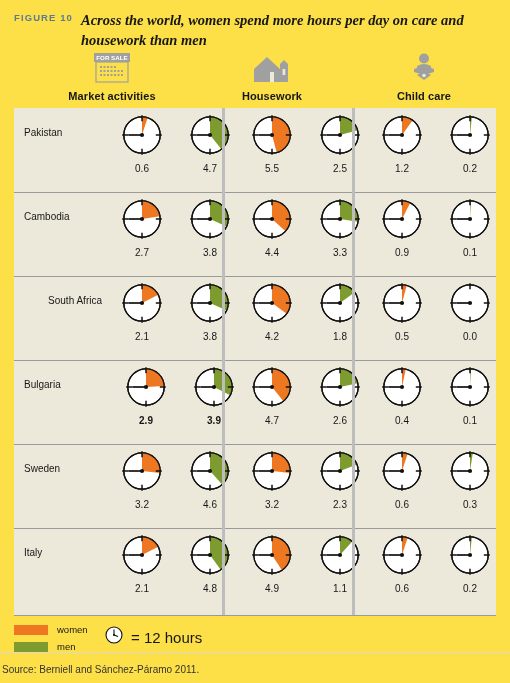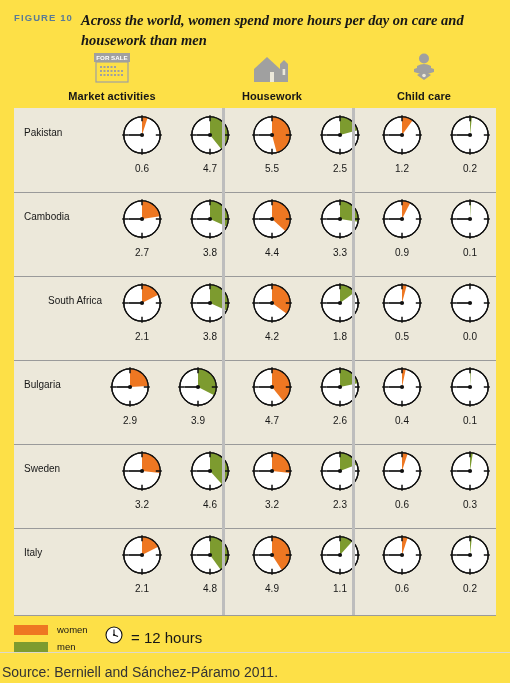--- a/index.html
+++ b/index.html
@@ -93,21 +93,21 @@
   .swatch-row{
     position:absolute;display:flex;align-items:center;
   }
   .swatch{width:34px;height:10px;display:inline-block;}
   .swatch-label{font-size:9.5px;color:#171717;margin-left:9px;}
   .legend-clock{position:absolute;left:90px;top:1px;display:flex;align-items:center;}
   .legend-clock .ltext{font-size:15px;color:#171717;margin-left:7px;}
 
   .source{
     position:absolute;left:2px;top:664px;
-    font-size:14px;color:#333;
+    font-size:10px;color:#333;
   }
   .source-rule{
     position:absolute;left:0;top:652px;width:510px;height:1px;background:#ddd9cc;
   }
 </style>
 </head>
 <body>
 
 <div id="figure-root">
 
@@ -460,21 +460,21 @@
     <line x1="22" y1="22" x2="8.3" y2="22" stroke="#111" stroke-width="1.7"></line>
     <circle cx="22" cy="22" r="2.1" fill="#111"></circle>
   </svg></div>
             <div class="cell-value">0.0</div>
           </div>
         </div>
       </div>
       <div class="row" style="top: 252px;">
         <div class="row-rule"></div>
         <div class="row-label">Bulgaria</div>
-        <div class="cellgroup" style="left: 76px; width: 148px;">
+        <div class="cellgroup" style="left: 92px; width: 148px; font-weight: bold;">
           <div class="cell" style="left: 0px;">
             <div class="clock-wrap"><svg width="44" height="44" viewBox="0 0 44 44">
     <circle cx="22" cy="22" r="18.2" fill="#ffffff" stroke="#111" stroke-width="1.3"></circle>
     <path d="M 22 22 L 22 3.8000000000000007 A 18.2 18.2 0 0 1 40.18 21.05 Z" fill="#ee7722"></path>
     <circle cx="22" cy="22" r="18.2" fill="none" stroke="#111" stroke-width="1.3"></circle>
     <line x1="22.00" y1="8.20" x2="22.00" y2="2.20" stroke="#111" stroke-width="1.5"></line>
                 <line x1="35.80" y1="22.00" x2="41.80" y2="22.00" stroke="#111" stroke-width="1.5"></line>
                 <line x1="22.00" y1="35.80" x2="22.00" y2="41.80" stroke="#111" stroke-width="1.5"></line>
                 <line x1="8.20" y1="22.00" x2="2.20" y2="22.00" stroke="#111" stroke-width="1.5"></line>
     <line x1="22" y1="22" x2="8.3" y2="22" stroke="#111" stroke-width="1.7"></line>

